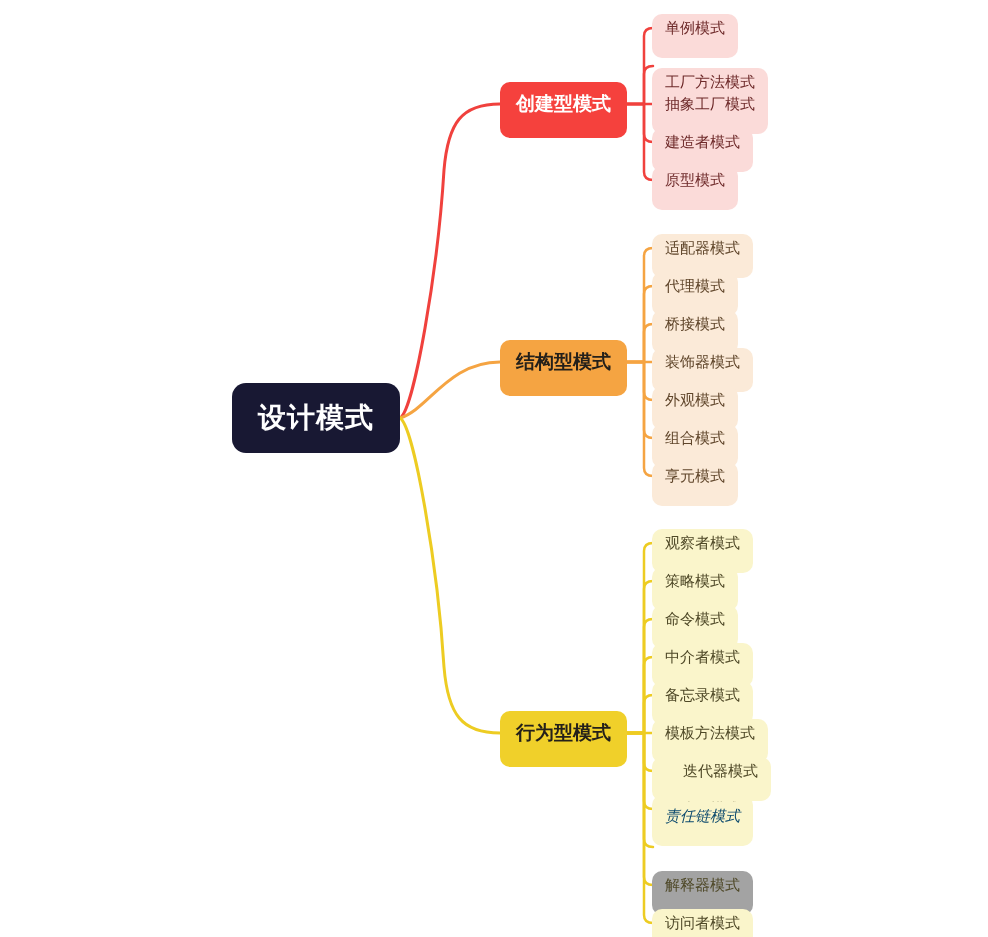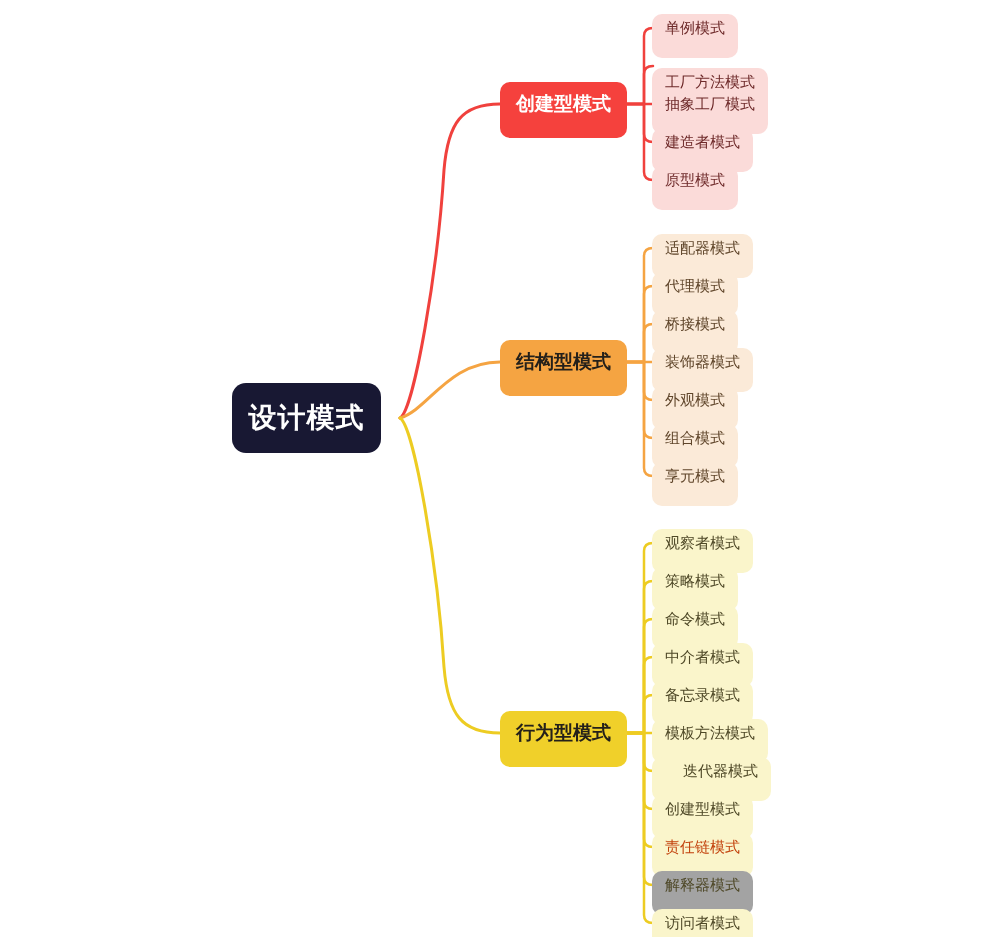--- a/index.html
+++ b/index.html
@@ -24,21 +24,21 @@
   }
   .node {
     position: absolute;
     box-sizing: border-box;
     white-space: nowrap;
     cursor: pointer;
   }
   .root-node {
     left: 232px;
     top: 383px;
-    width: 149px;
+    width: 168px;
     height: 70px;
     border-radius: 14px;
     font-size: 28px;
     font-weight: bold;
     letter-spacing: 1px;
     display: flex;
     align-items: center;
     justify-content: center;
   }
   .branch-node {
@@ -109,16 +109,16 @@
     <div class="node leaf-node" style="top: 462px; background: rgb(251, 234, 216); color: rgb(95, 69, 42);">享元模式</div>
     <div class="node branch-node" style="top: 711px; background: rgb(240, 208, 42); color: rgb(36, 32, 26); font-family: Liberation Serif, serif;">行为型模式</div>
     <div class="node leaf-node" style="top: 529px; background: rgb(250, 245, 203); color: rgb(78, 72, 39);">观察者模式</div>
     <div class="node leaf-node" style="top: 567px; background: rgb(250, 245, 203); color: rgb(78, 72, 39);">策略模式</div>
     <div class="node leaf-node" style="top: 605px; background: rgb(250, 245, 203); color: rgb(78, 72, 39);">命令模式</div>
     <div class="node leaf-node" style="top: 643px; background: rgb(250, 245, 203); color: rgb(78, 72, 39);">中介者模式</div>
     <div class="node leaf-node" style="top: 681px; background: rgb(250, 245, 203); color: rgb(78, 72, 39);">备忘录模式</div>
     <div class="node leaf-node" style="top: 719px; background: rgb(250, 245, 203); color: rgb(78, 72, 39);">模板方法模式</div>
     <div class="node leaf-node" style="top: 757px; background: rgb(250, 245, 203); color: rgb(78, 72, 39); padding-left: 31px;">迭代器模式</div>
     <div class="node leaf-node" style="top: 795px; background: rgb(250, 245, 203); color: rgb(78, 72, 39);">创建型模式</div>
-    <div class="node leaf-node" style="top: 833px; background: rgb(250, 245, 203); color: #c2410c;">责任链模式</div>
+    <div class="node leaf-node" style="top: 802px; background: rgb(250, 245, 203); color: #0c4a6e; font-style: italic;">责任链模式</div>
     <div class="node leaf-node" style="top: 871px; background: #a3a3a3; color: rgb(78, 72, 39);">解释器模式</div>
     <div class="node leaf-node" style="top: 909px; background: rgb(250, 245, 203); color: rgb(78, 72, 39);">访问者模式</div>
   </div>
 
 </body></html>

